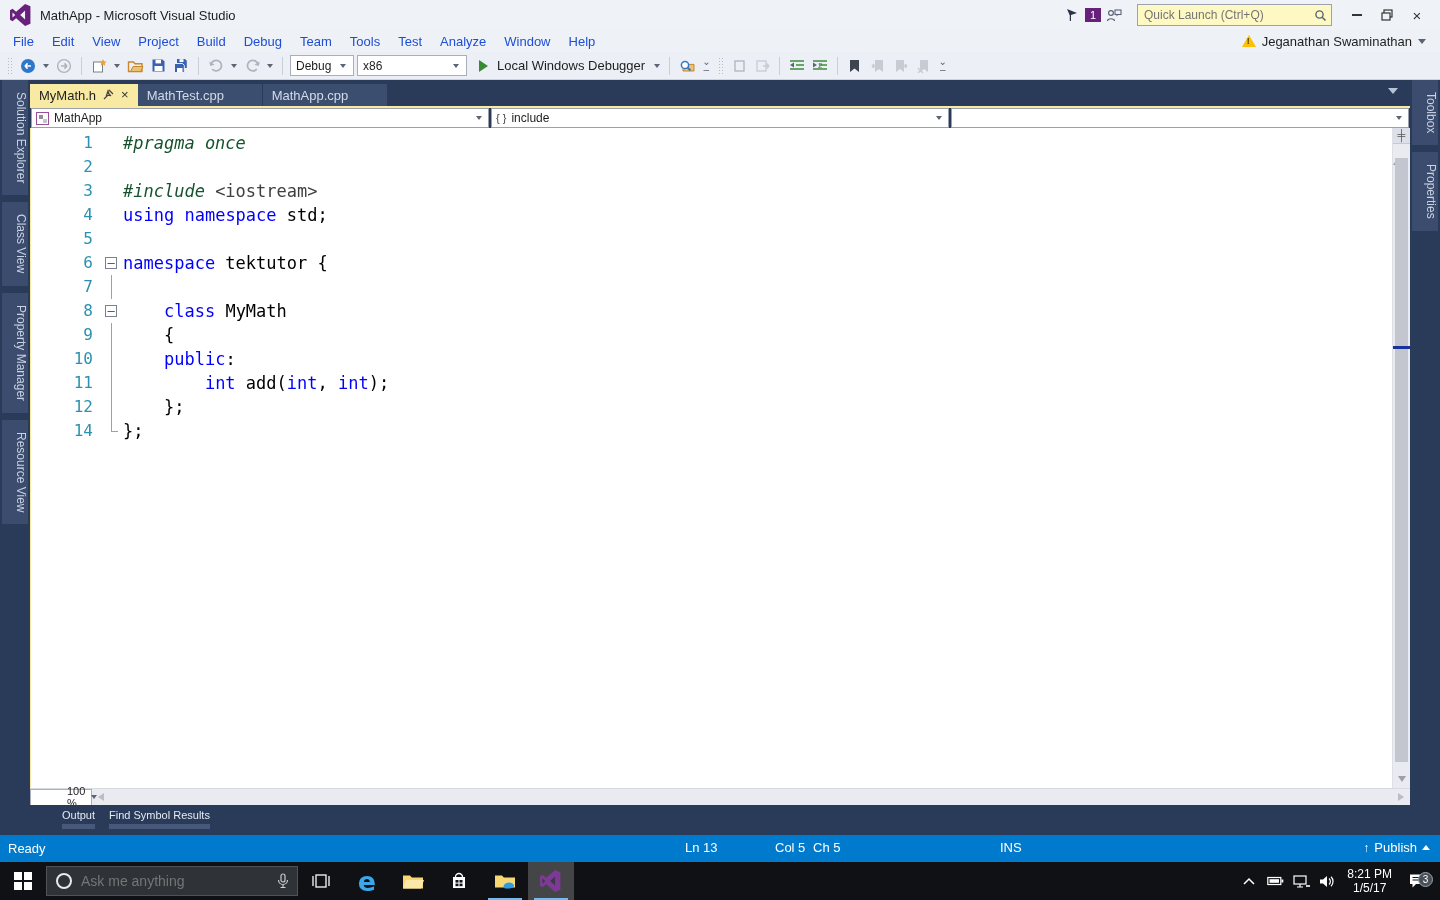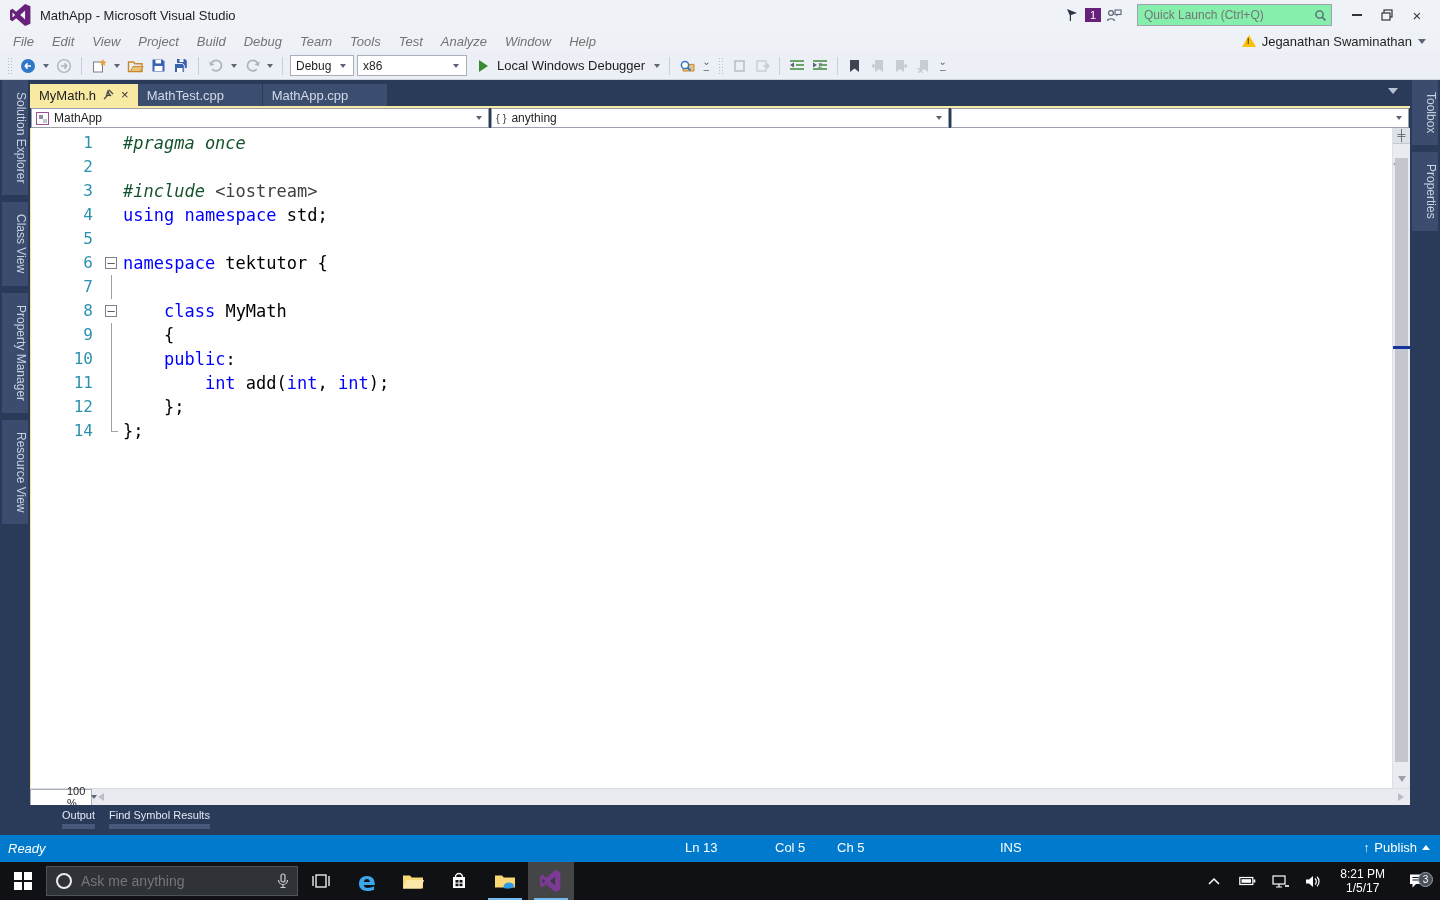--- a/index.html
+++ b/index.html
@@ -7,28 +7,28 @@
   body { font-family:"Liberation Sans", sans-serif; font-size:13px; color:#1e1e1e; }
   .app { width:1440px; height:900px; display:flex; flex-direction:column; background:#2A3A59; }
 
   
   .titlebar { height:30px; background:#EFF2F7; display:flex; align-items:center; padding:0 8px; flex:0 0 auto; }
   .vslogo { width:22px; height:22px; margin:0 8px 0 2px; }
   .title-text { font-size:13px; color:#1e1e1e; }
   .title-spacer { flex:1; }
   .tb-ico { display:flex; align-items:center; margin:0 5px; }
   .flag-badge { background:#68217A; color:#fff; font-size:11px; padding:1px 5px; margin-left:1px; }
-  .quicklaunch { width:195px; height:22px; background:#86efac; border:1px solid #9CA3AF; display:flex; align-items:center; margin:0 10px; }
+  .quicklaunch { width:195px; height:22px; background:#fef9c3; border:1px solid #9CA3AF; display:flex; align-items:center; margin:0 10px; }
   .quicklaunch input { border:none; outline:none; flex:1; font-family:"Liberation Sans",sans-serif; font-size:12px; color:#717171; padding:0 6px; background:transparent; }
   .winbtn { width:30px; height:22px; display:flex; align-items:center; justify-content:center; color:#333; }
   .minbar { width:10px; height:2px; background:#333; display:inline-block; }
 
   
   .menubar { height:22px; background:#EEF1F6; display:flex; align-items:center; padding:0 4px; flex:0 0 auto; }
-  .menu-item { padding:2px 9px; font-size:13px; color:#737373;font-style:italic; }
+  .menu-item { padding:2px 9px; font-size:13px; color:#1d4ed8; }
   .menubar-right { margin-left:auto; display:flex; align-items:center; gap:6px; padding-right:10px; }
   .warn-tri { width:0; height:0; border-left:7px solid transparent; border-right:7px solid transparent; border-bottom:12px solid #FCC006; position:relative; display:inline-block; }
   .warn-tri::after { content:"!"; position:absolute; left:-2px; top:1px; font-size:9px; font-weight:bold; color:#5a4500; }
   .caret-down { width:0; height:0; border-left:4px solid transparent; border-right:4px solid transparent; border-top:5px solid #5a6475; display:inline-block; }
 
   
   .toolbar { height:28px; background:#ECEFF5; border-bottom:1px solid #CCD2DE; display:flex; align-items:center; padding:0 4px; gap:3px; flex:0 0 auto; }
   .grip { width:5px; height:18px; background-image:radial-gradient(#b6bcc8 1px, transparent 1px); background-size:3px 3px; margin:0 3px; }
   .tsep { width:1px; height:18px; background:#C8CEDA; margin:0 4px; }
   .tico { width:20px; height:20px; display:flex; align-items:center; justify-content:center; }
@@ -96,38 +96,38 @@
   .htri.left { border-top:4px solid transparent; border-bottom:4px solid transparent; border-right:6px solid #B8BDC7; }
   .htri.right { border-top:4px solid transparent; border-bottom:4px solid transparent; border-left:6px solid #B8BDC7; }
   .htrack { flex:1; height:100%; background:#E9EBF0; }
 
   
   .panelrow { height:30px; background:#2A3A59; display:flex; align-items:flex-start; gap:14px; padding:4px 0 0 32px; flex:0 0 auto; }
   .panel-tab { color:#E4E9F2; font-size:11px; padding-bottom:3px; border-bottom:5px solid #47587A; }
 
   
   .statusbar { height:27px; background:#007ACC; color:#fff; display:flex; align-items:center; font-size:13px; flex:0 0 auto; position:relative; }
-  .sb-ready { padding-left:8px;font-style:italic; }
+  .sb-ready { padding-left:8px; }
   .sb-pos { position:absolute; top:5px; }
-  .sb-ln { left:685px; } .sb-col { left:775px; } .sb-ch { left:837px; } .sb-ins { left:1000px; }
+  .sb-ln { left:685px; } .sb-col { left:775px; } .sb-ch { left:813px; } .sb-ins { left:1000px; }
   .sb-publish { position:absolute; right:10px; top:5px; display:flex; align-items:center; gap:5px; }
   .up-arrow { font-size:12px; }
   .pub-caret { width:0; height:0; border-left:4px solid transparent; border-right:4px solid transparent; border-bottom:5px solid #fff; }
 
   
   .taskbar { height:38px; background:#101114; display:flex; align-items:stretch; color:#fff; flex:0 0 auto; }
   .tb-tile { width:46px; display:flex; align-items:center; justify-content:center; position:relative; }
   .tb-tile.running::after { content:""; position:absolute; bottom:0; left:6px; right:6px; height:2px; background:#76B9ED; }
   .tb-tile.active-app { background:rgba(255,255,255,.22); }
   .start-grid { display:grid; grid-template-columns:8px 8px; grid-template-rows:8px 8px; gap:2px; }
   .start-grid span { background:#fff; }
   .cortana { width:252px; background:#2F3338; border:1px solid #4E5358; display:flex; align-items:center; margin:4px 0; padding:0 8px; gap:8px; }
   .cortana input { flex:1; background:transparent; border:none; outline:none; color:#9FA3A8; font-size:14px; font-family:"Liberation Sans",sans-serif; }
   .edge-e { font-size:27px; font-weight:bold; color:#3BA7E9; font-family:"DejaVu Sans",sans-serif; line-height:27px; }
-  .tray { margin-left:auto; display:flex; align-items:center; gap:9px; padding-right:6px; }
+  .tray { margin-left:auto; display:flex; align-items:center; gap:2px; padding-right:6px; }
   .tray-ico { width:24px; display:flex; align-items:center; justify-content:center; }
   .clock { text-align:center; font-size:12px; line-height:14px; padding:0 6px; }
   .action-wrap { position:relative; width:34px; display:flex; align-items:center; justify-content:center; }
   .ac-badge { position:absolute; right:1px; bottom:2px; width:15px; height:15px; border-radius:50%; background:#4A5058; border:1px solid #9aa0a8; color:#fff; font-size:10px; display:flex; align-items:center; justify-content:center; }
 </style>
 </head>
 <body>
 
 <div class="app">
 
@@ -360,21 +360,21 @@
       </div>
 
       <div class="navrow">
         <span class="navcombo">
           <span class="proj-ico"></span>
           <span class="val">MathApp</span>
           <span class="tinycaret"></span>
         </span>
         <span class="navcombo">
           <span class="scope-braces">{ }</span>
-          <span class="val">anything</span>
+          <span class="val">include</span>
           <span class="tinycaret"></span>
         </span>
         <span class="navcombo">
           <span class="val"></span>
           <span class="tinycaret"></span>
         </span>
       </div>
 
       <div class="editor-wrap">
         <div class="code-scroll">

